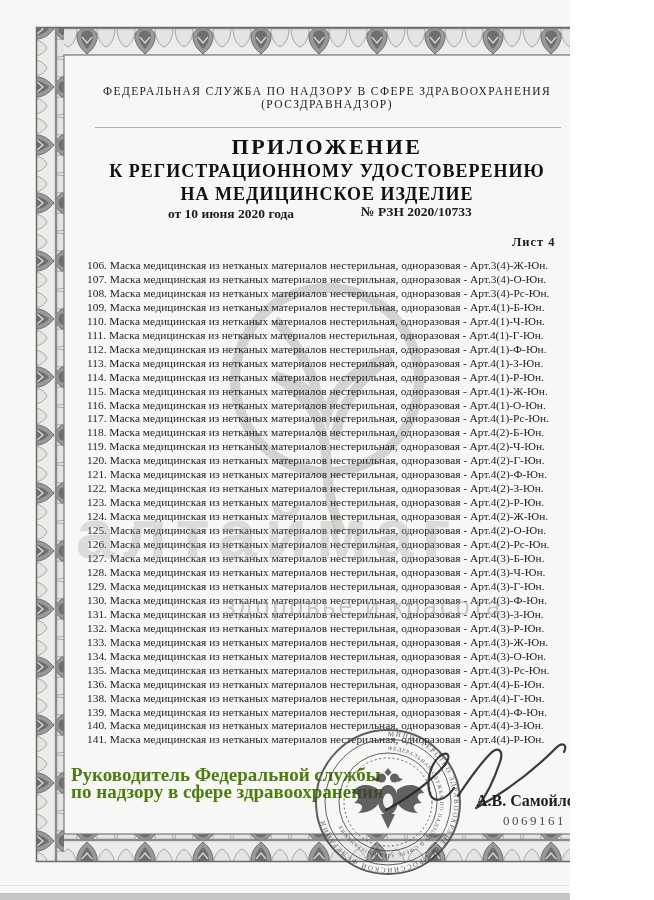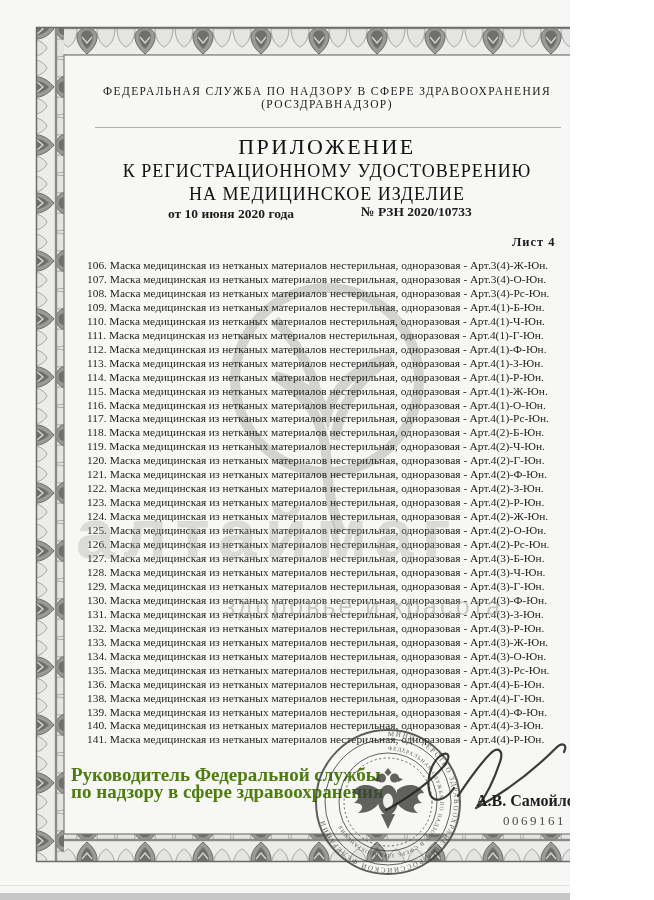--- a/index.html
+++ b/index.html
@@ -13,21 +13,21 @@
   .scan-bottom-line{position:absolute;left:0;bottom:14px;width:654px;height:1px;background:#e2e2e0;z-index:6;}
 
   .frame-svg{position:absolute;left:0;top:0;z-index:1;pointer-events:none;}
 
   .content{position:absolute;left:0;top:0;width:654px;height:900px;z-index:2;}
 
   .agency{position:absolute;left:62px;top:85px;width:530px;text-align:center;
     font-size:11.5px;letter-spacing:1.4px;line-height:13px;color:#222;}
   .divider{position:absolute;left:95px;top:127px;width:466px;border-top:1px solid #b0b0ae;}
 
-  .doc-title{position:absolute;left:62px;top:134px;width:530px;text-align:center;font-weight:normal;color:#111;}
+  .doc-title{position:absolute;left:62px;top:134px;width:530px;text-align:center;font-weight:bold;color:#111;}
   .doc-title .t1{font-size:22px;letter-spacing:2.5px;line-height:26px;}
   .doc-title .t2{font-size:18px;letter-spacing:1px;line-height:23px;}
 
   .date-text{position:absolute;left:168px;top:206px;font-weight:bold;font-size:13.5px;}
   .number-text{position:absolute;left:348px;top:204px;font-weight:bold;font-size:13.5px;margin-left:13px;}
   .sheet-text{position:absolute;left:512px;top:235px;font-weight:bold;font-size:12.5px;letter-spacing:1px;}
 
   .items{position:absolute;left:87px;top:259px;width:500px;font-size:11.4px;line-height:13.95px;color:#1f1f1f;}
   .items .row{white-space:nowrap;}
 

